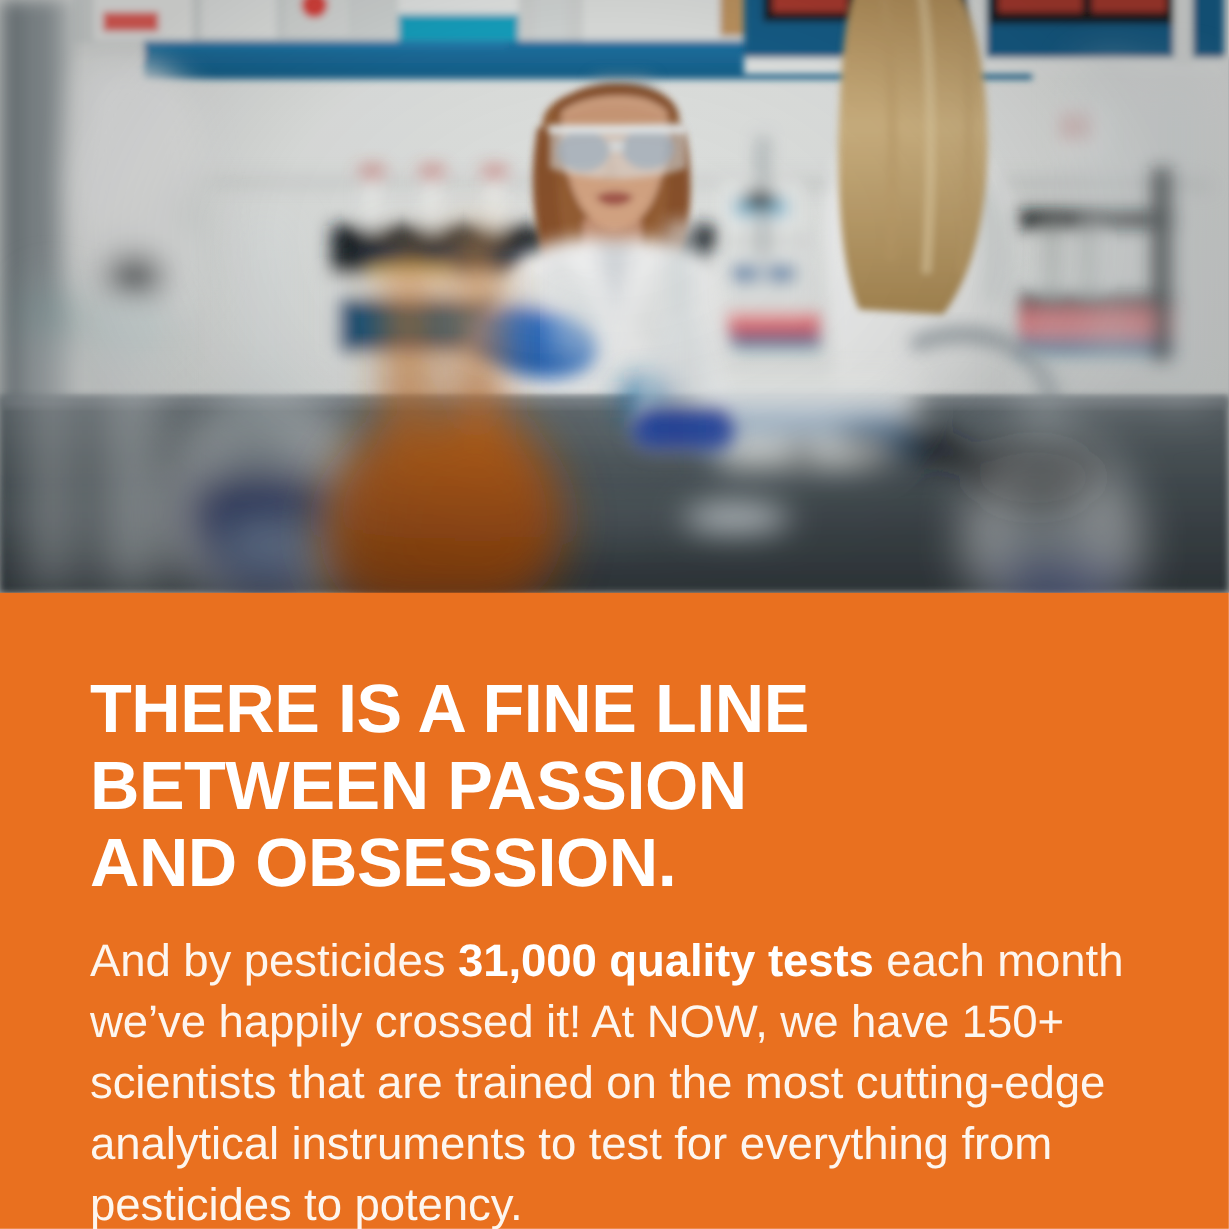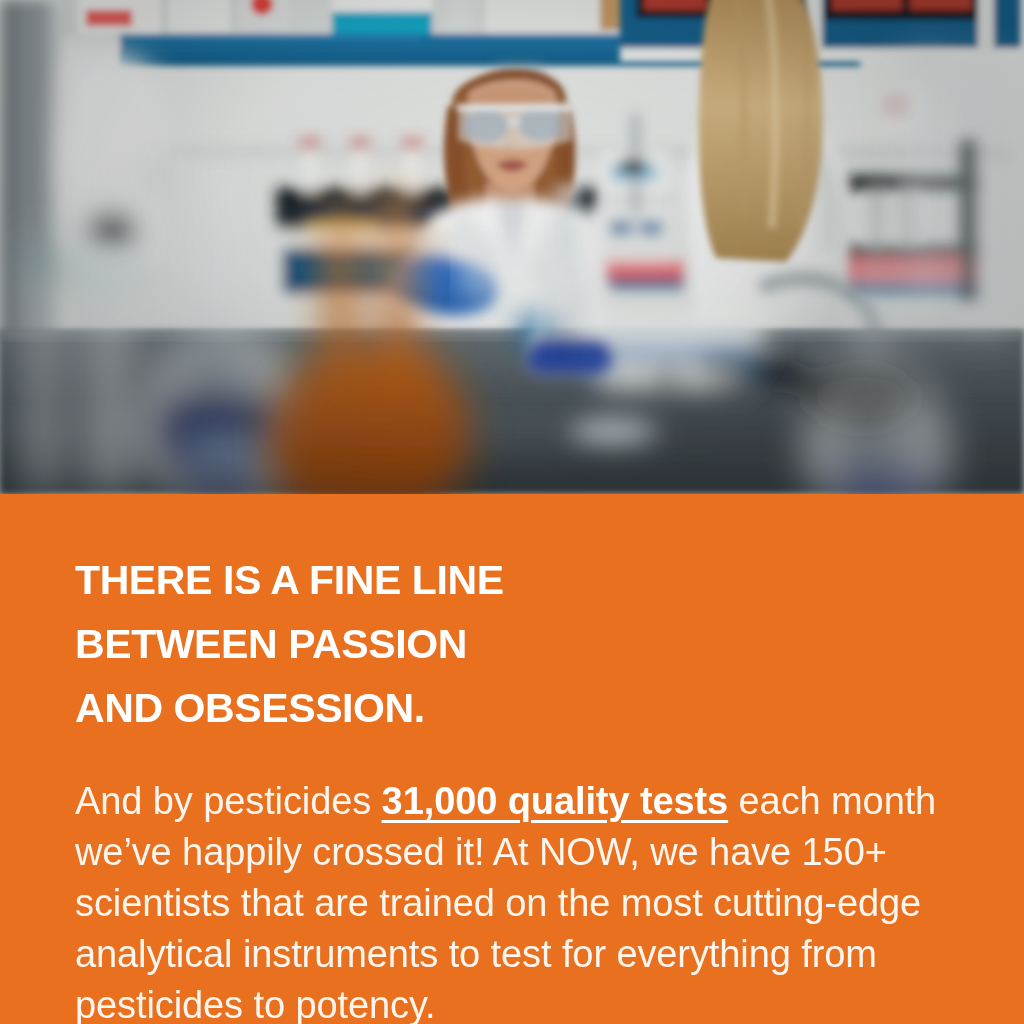--- a/index.html
+++ b/index.html
@@ -57,21 +57,21 @@
   }
 
   .headline {
     position: absolute;
     left: 75px;
     top: 521px;
     width: 880px;
     color: #ffffff;
     font-family: "Liberation Sans", sans-serif;
     font-weight: 700;
-    font-size: 41px;
+    font-size: 57px;
     line-height: 64px;
     letter-spacing: -0.4px;
     text-transform: uppercase;
     white-space: pre-line;
   }
 
   .body-copy {
     position: absolute;
     left: 75px;
     top: 738px;
@@ -79,21 +79,20 @@
     color: #fdf6ef;
     font-family: "Liberation Sans", sans-serif;
     font-weight: 400;
     font-size: 38px;
     line-height: 51px;
     letter-spacing: -0.1px;
   }
   .body-copy .emph {
     font-weight: 700;
     color: #ffffff;
-    text-decoration: underline;
     text-underline-offset: 6px;
     text-decoration-thickness: 3px;
   }
 </style>
 </head>
 <body>
 
 <div id="poster">
 
   <div class="photo-panel">

